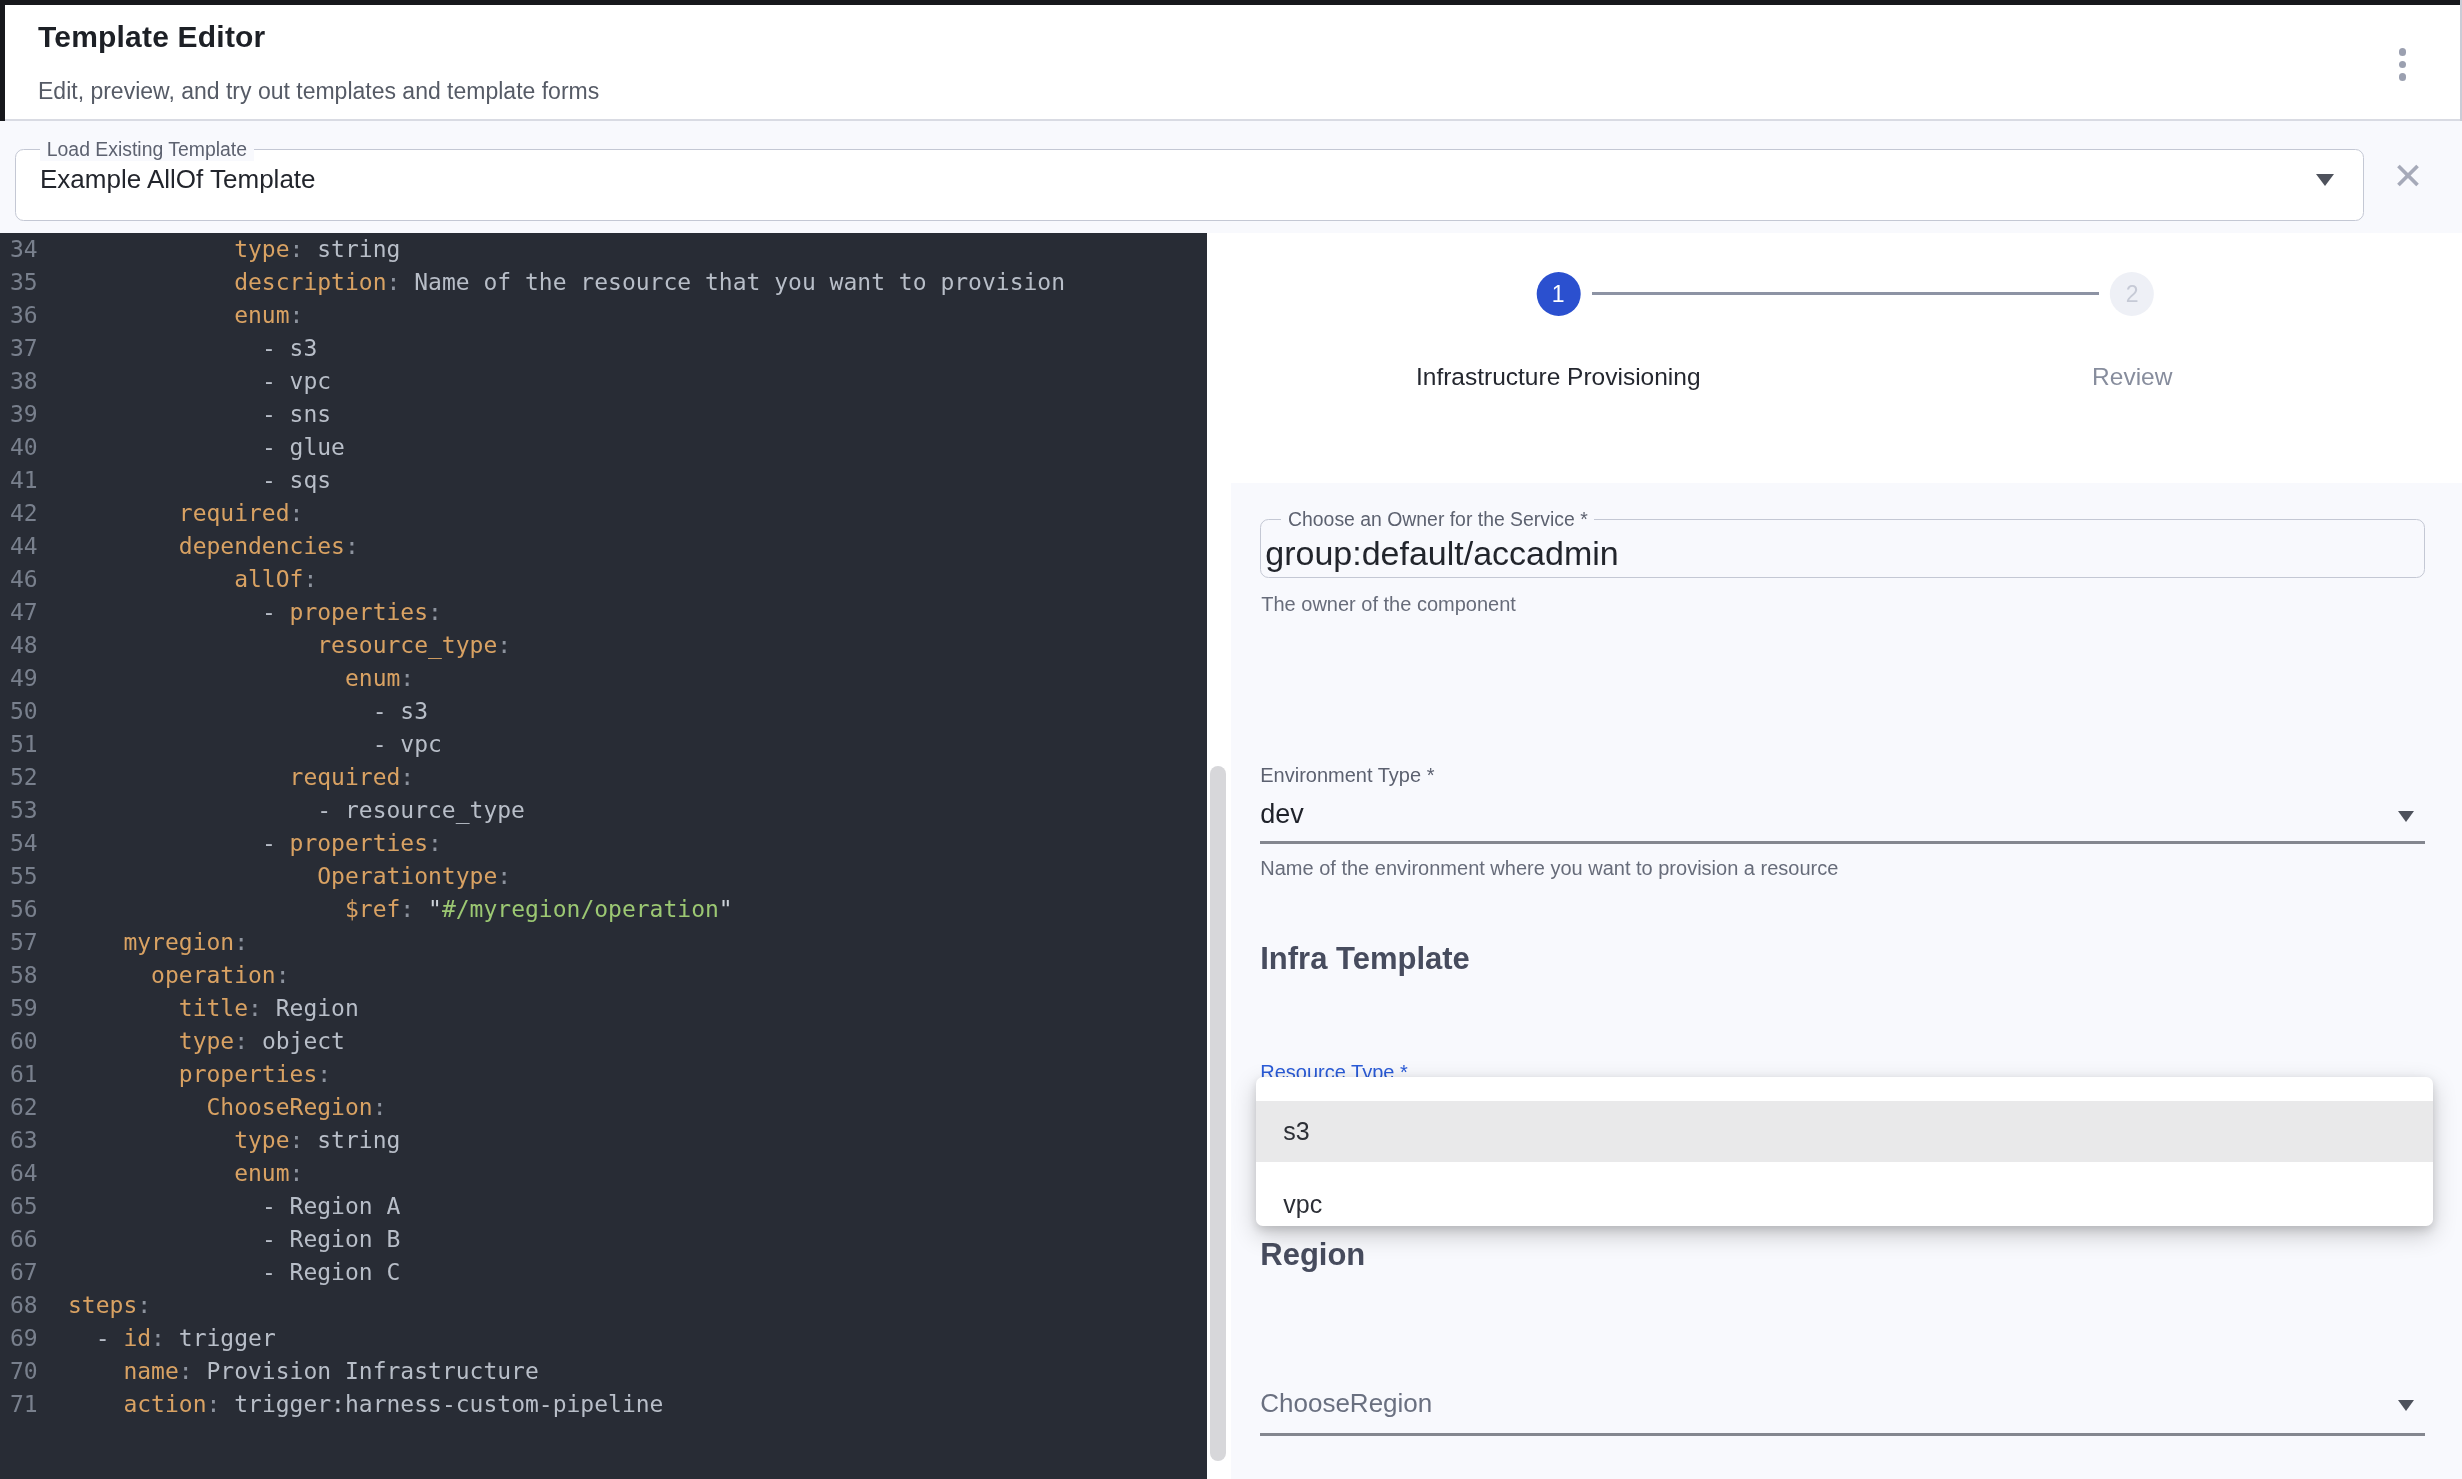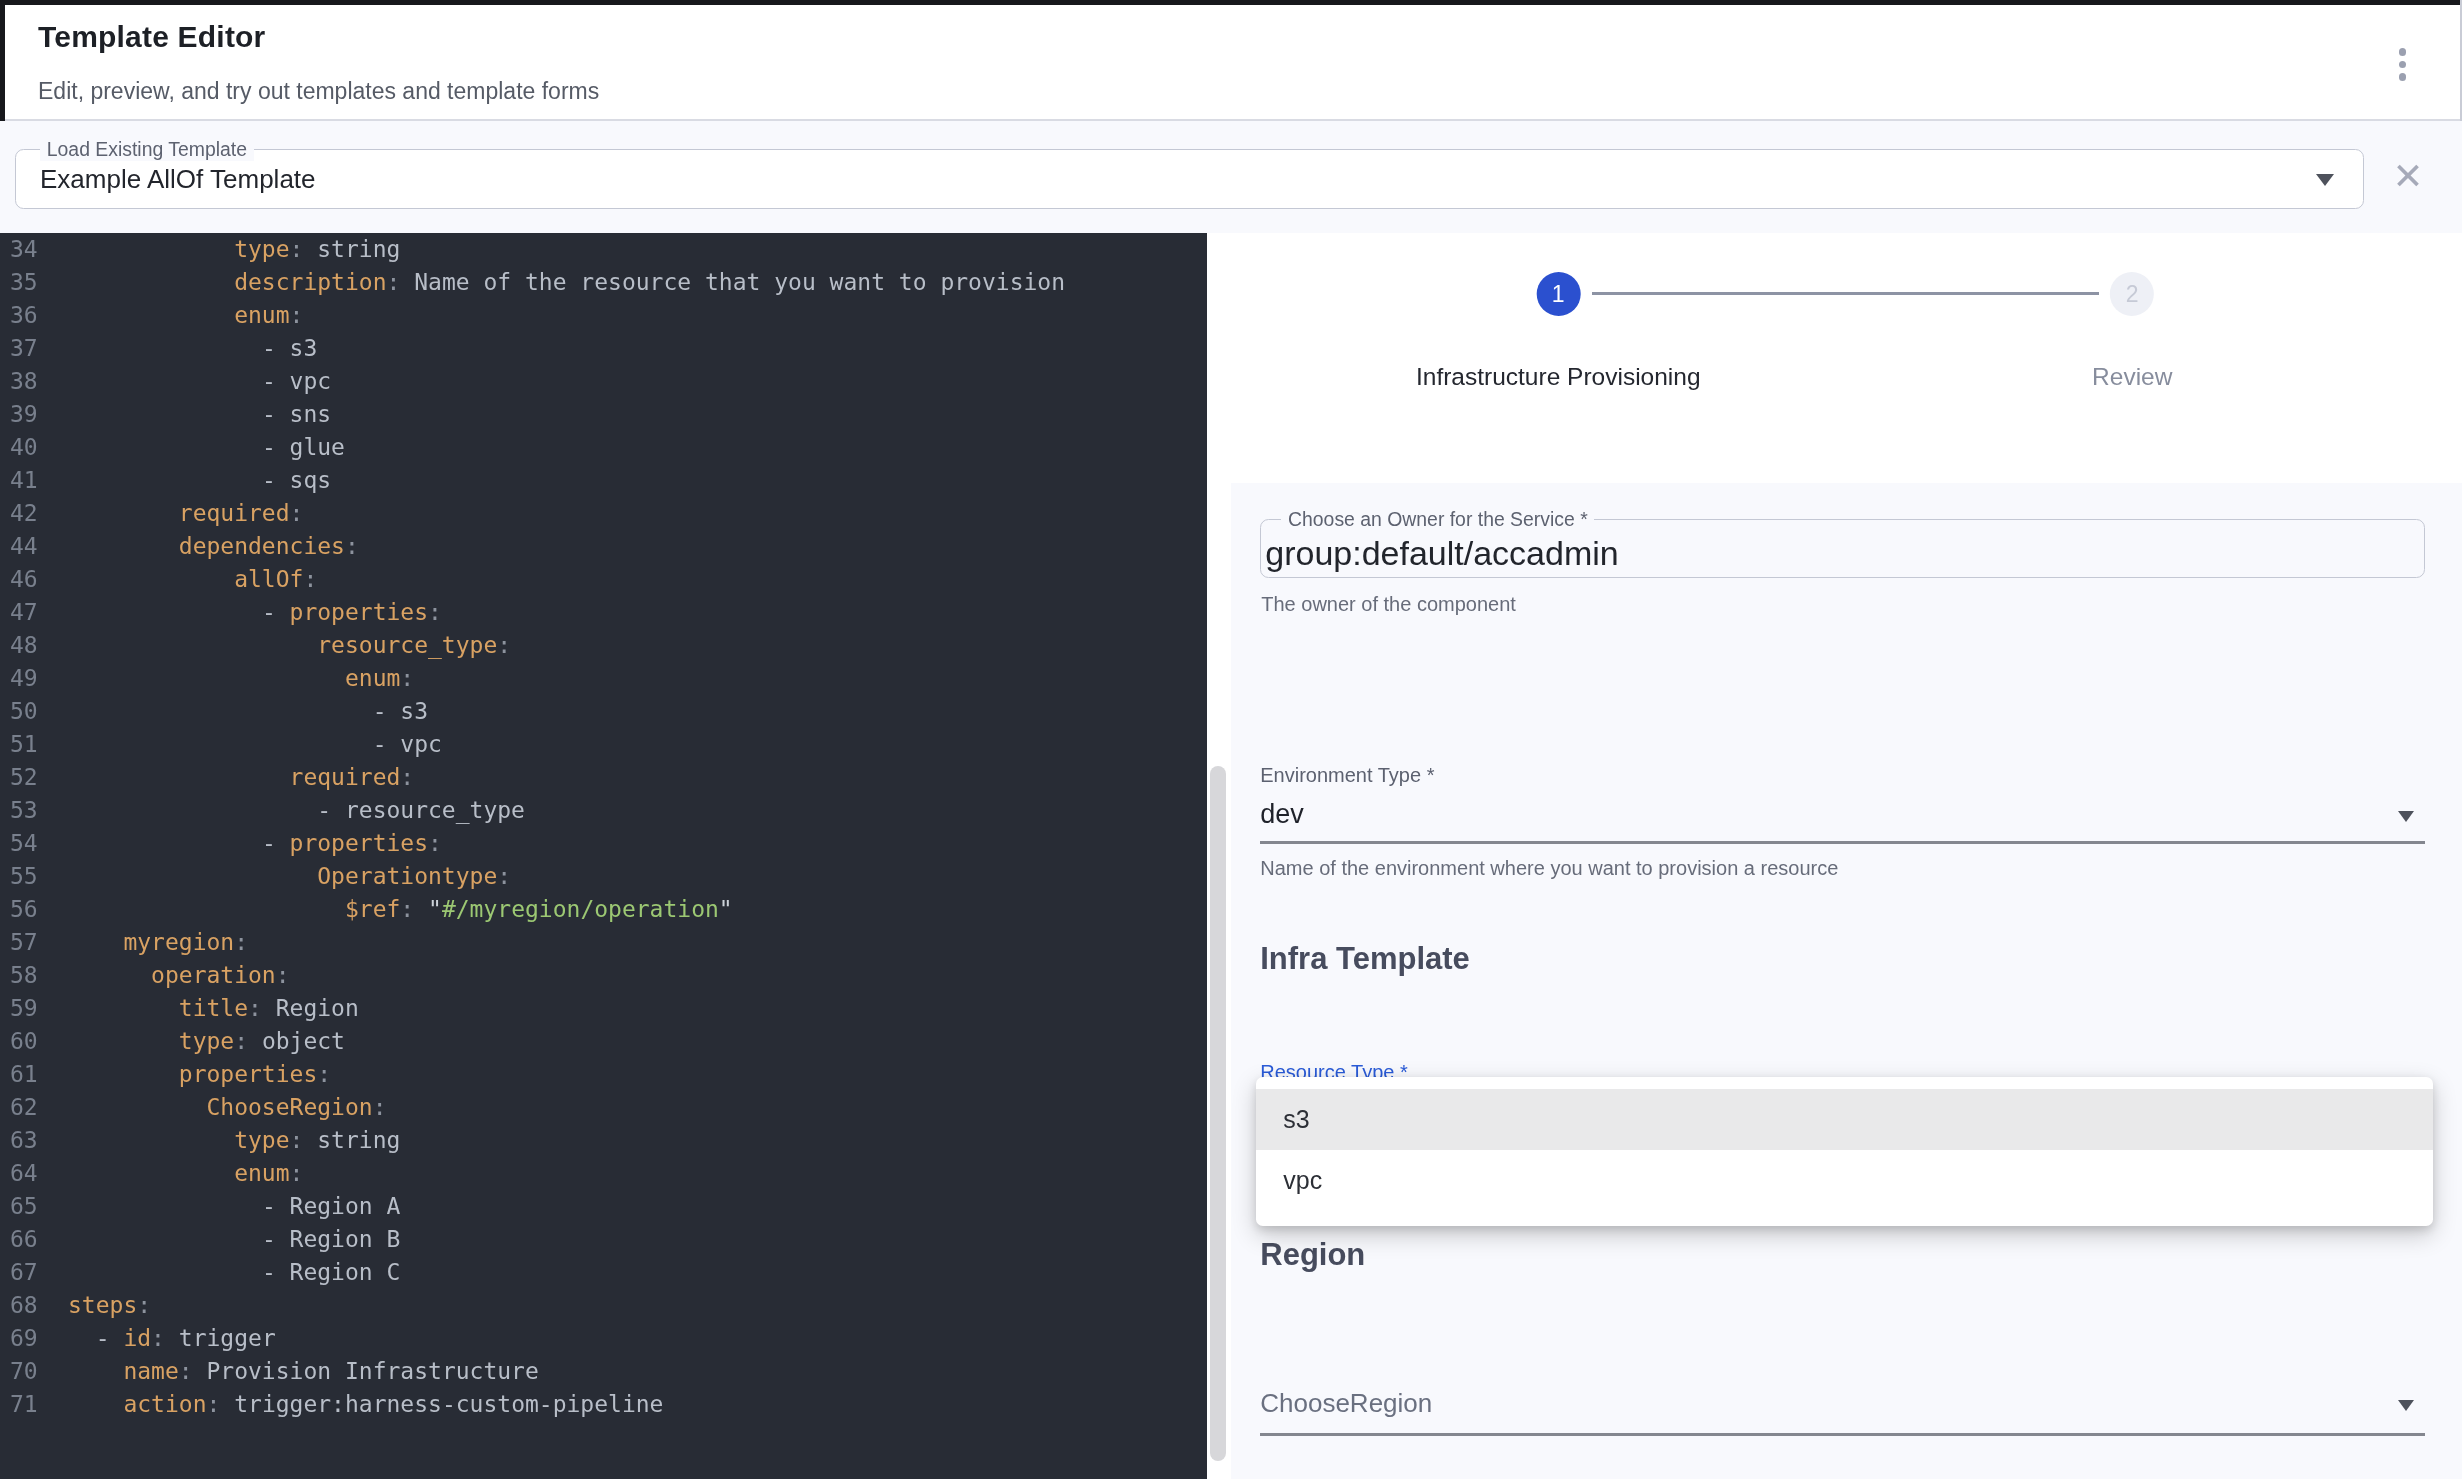--- a/index.html
+++ b/index.html
@@ -14,21 +14,21 @@
   .header { position:absolute; left:0; top:5px; width:2462px; height:114px; background:#ffffff; }
   .page-title { position:absolute; left:38px; top:15px; font-size:30px; font-weight:700; color:#1d2026; letter-spacing:0.2px; }
   .page-subtitle { position:absolute; left:38px; top:73px; font-size:23px; color:#565b66; }
   .kebab { position:absolute; right:41px; top:41px; width:37px; height:37px; display:flex; flex-direction:column;
            align-items:center; justify-content:center; gap:5px; cursor:pointer; }
   .kebab i { width:7.6px; height:7.6px; border-radius:50%; background:#9ba0b0; }
   .header-divider { position:absolute; left:0; top:119px; width:2462px; height:1.7px; background:#d9dbe3; }
 
   
   .loader-row { position:absolute; left:0; top:121px; width:2462px; height:112px; background:#f8f9fd; }
-  .tpl-field { position:absolute; left:15px; top:28px; width:2349px; height:60px; background:#fff;
+  .tpl-field { position:absolute; left:15px; top:28px; width:2349px; height:72px; background:#fff;
                border:1.7px solid #c4c8d4; border-radius:8.5px; }
   .tpl-label { position:absolute; left:24px; top:-12px; font-size:19.4px; color:#5d6270; background:#f8f9fd;
                padding:0 6.8px; white-space:nowrap; }
   .tpl-value { position:absolute; left:24px; top:13.5px; font-size:26px; color:#22252c; }
   .caret { width:0; height:0; border-left:9.3px solid transparent; border-right:9.3px solid transparent;
            border-top:12px solid #4e525c; }
   .tpl-caret { position:absolute; right:29px; top:24px; }
   .clear-x { position:absolute; left:2385px; top:32px; width:46px; height:46px; font-size:37px; color:#a6aab9;
              display:flex; align-items:center; justify-content:center; cursor:pointer; }
 
@@ -84,21 +84,21 @@
   .env-helper { position:absolute; left:29px; top:374px; font-size:20px; color:#676c7a;text-align:center; }
 
   .section-heading { position:absolute; left:29px; font-size:31px; font-weight:700; color:#474c5e; }
   .h-infra { top:458px; }
   .h-region { top:754px; }
 
   .resource-label { position:absolute; left:29px; top:578px; font-size:20px; color:#2a5bd7; z-index:1; }
 
   .dropdown { position:absolute; left:25px; top:594px; width:1177px; height:149px; background:#fff; border-radius:6.8px;
               z-index:2; box-shadow:0 8.5px 25px rgba(0,0,0,.20), 0 3.4px 8.5px rgba(0,0,0,.12); overflow:hidden; padding-top:12px; }
-  .menu-item { height:61px; display:flex; align-items:center; padding-left:27px; font-size:25px; color:#2c2f36; cursor:pointer; }
+  .menu-item { height:61px; display:flex; align-items:center; padding-left:27px; font-size:25px; color:#2c2f36; cursor:pointer;margin-top:12px; }
   .menu-item.highlighted { background:#e9e9ea; }
 
   .region-value { position:absolute; left:29px; top:905px; font-size:26px; color:#6a7080; }
   .region-caret { position:absolute; left:1167px; top:917px; border-left-width:8.5px; border-right-width:8.5px; border-top-width:11px; }
   .region-underline { position:absolute; left:29px; top:950px; width:1165px; height:2.5px; background:#84878f; }
 </style>
 </head>
 <body>
 
 <div class="top-edge"></div>

